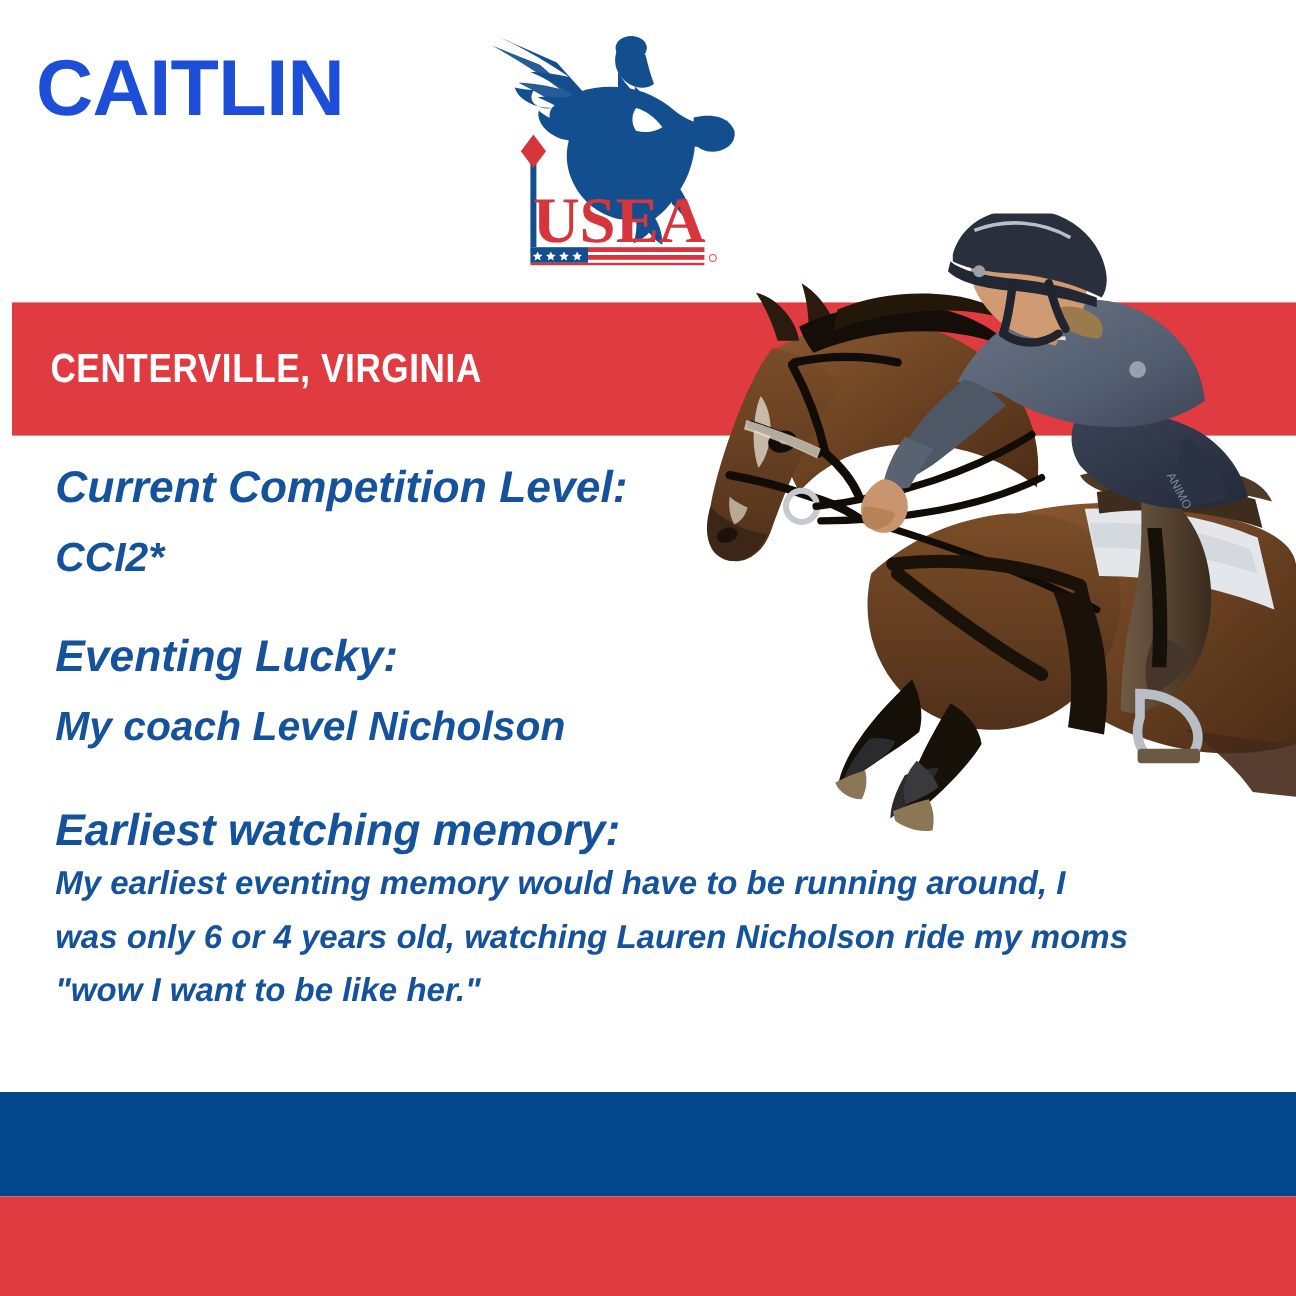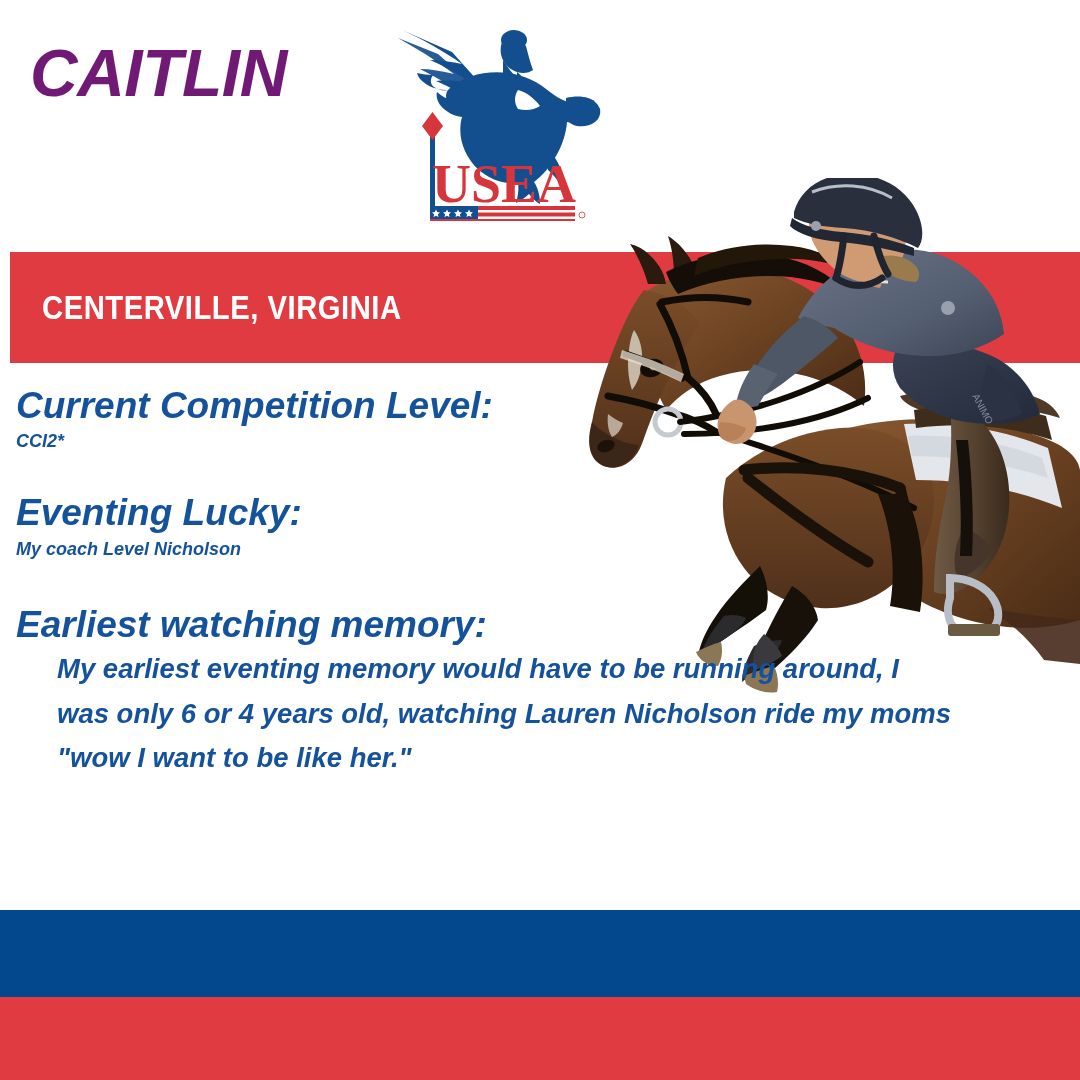--- a/index.html
+++ b/index.html
@@ -8,29 +8,29 @@
     background:#ffffff;
     font-family:"Liberation Sans","DejaVu Sans",sans-serif;
     overflow:hidden;
   }
   .card{position:relative;width:1080px;height:1080px;background:#fff;overflow:hidden;}
 
   
   .header{position:absolute;left:0;top:0;width:1080px;height:252px;background:#fff;}
   .rider-name{
     position:absolute;left:30px;top:26px;width:400px;
-    color:#701a75;
-    font-weight:bold;font-style:italic;
+    color:#1d4ed8;
+    font-weight:bold;
     font-size:66px;line-height:1.45;
     letter-spacing:-0.5px;
   }
   .rider-name .ln{display:block;white-space:nowrap;}
 
   
-  .logo{position:absolute;left:390px;top:16px;width:220px;height:220px;}
+  .logo{position:absolute;left:402px;top:16px;width:220px;height:220px;}
   .logo svg{display:block;width:220px;height:220px;}
 
   
   .banner{
     position:absolute;left:10px;top:252px;width:1072px;height:111px;
     background:#E13B42;
   }
   .banner-text{
     position:absolute;left:32px;top:36px;
     color:#ffffff;font-weight:bold;font-style:normal;
@@ -38,37 +38,37 @@
     transform:scaleX(0.86);transform-origin:left center;
     white-space:nowrap;
   }
 
   
   .photo{position:absolute;left:548px;top:178px;width:532px;height:548px;z-index:5;}
   .photo svg{display:block;width:532px;height:548px;}
 
   
   .content{position:absolute;left:0;top:363px;width:1080px;z-index:8;}
-  .qa{padding:0 0 0 16px;}
+  .qa{padding:0 0 0 46px;}
   .q{
     color:#14529B;font-weight:bold;font-style:italic;
     font-size:37px;line-height:1.12;white-space:nowrap;
   }
   .a{
     color:#14529B;font-weight:bold;font-style:italic;
-    font-size:18px;line-height:1.16;margin-top:5px;
+    font-size:34px;line-height:1.16;margin-top:20px;
   }
   .blk1{margin-top:22px;}
   .blk2{margin-top:40px;}
   .blk3{margin-top:44px;}
   .memory-para{
     color:#14529B;font-weight:bold;font-style:italic;
     font-size:27.5px;line-height:1.62;width:1010px;margin-top:2px;
   }
-  .memory-para span{display:block;white-space:nowrap;margin-left:41px;}
+  .memory-para span{display:block;white-space:nowrap;}
 
   
   .bar-blue{position:absolute;left:0;top:910px;width:1080px;height:87px;background:#03478D;z-index:9;}
   .bar-red{position:absolute;left:0;top:997px;width:1080px;height:83px;background:#E13B42;z-index:9;}
 </style>
 </head>
 <body>
 
 <div class="card">
 

